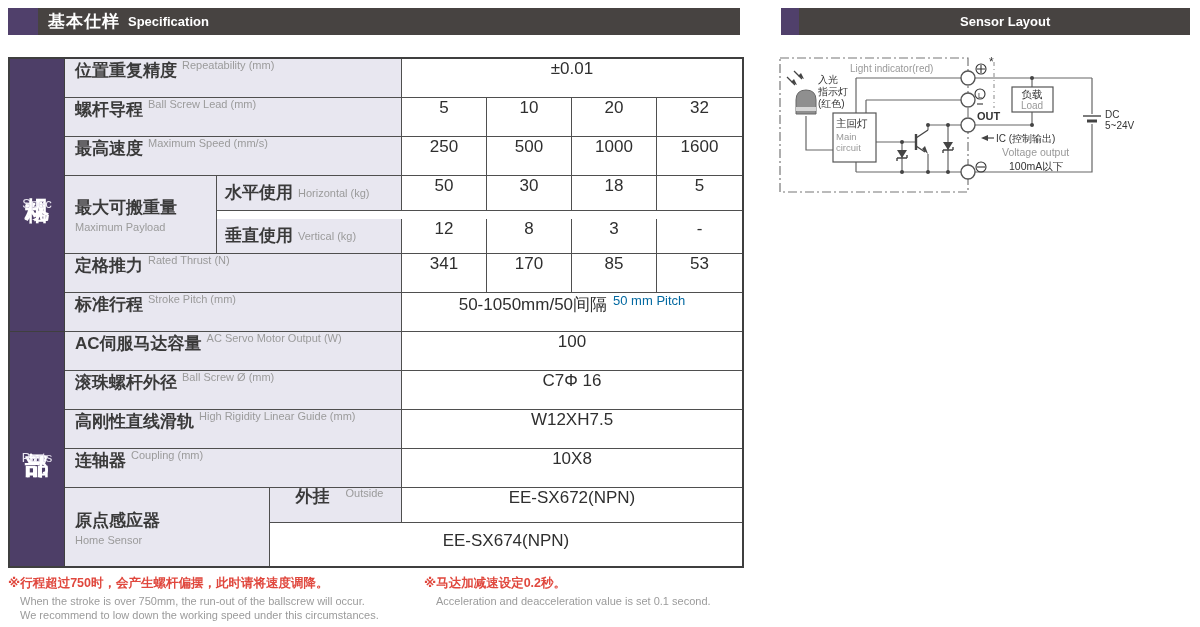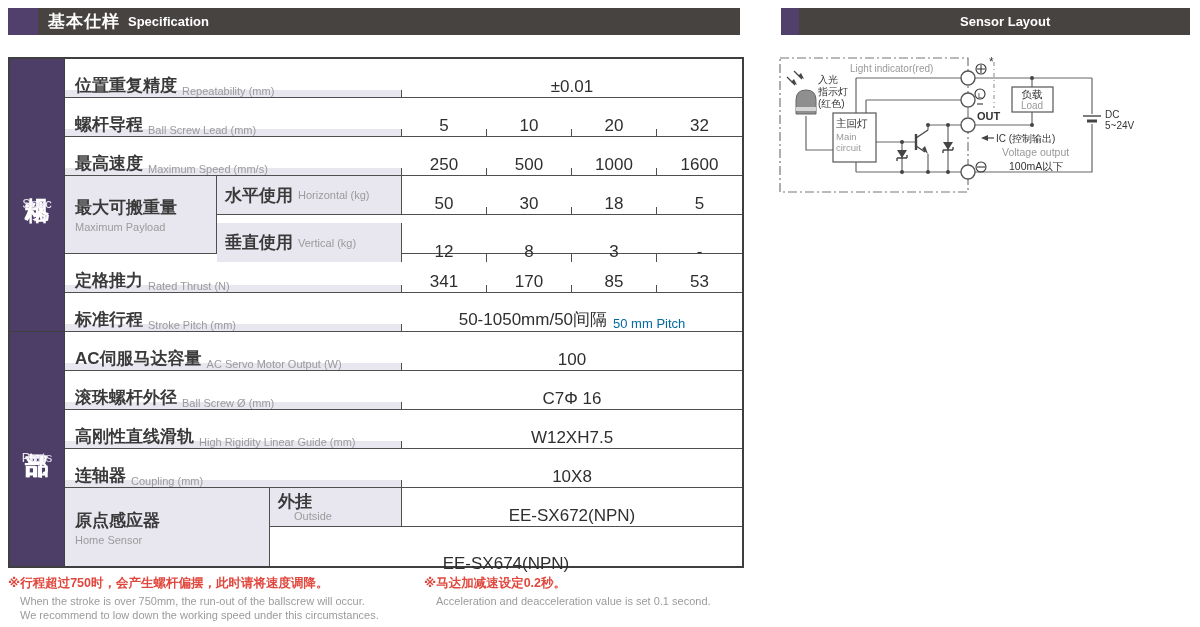--- a/index.html
+++ b/index.html
@@ -22,39 +22,39 @@
   .side-col { width:55px; display:flex; flex-direction:column; border-right:1px solid #3f3f3f; }
   .side-cell { background:#4d3e67; color:#fff; display:flex; flex-direction:column; align-items:center; justify-content:center;gap:10px; }
   .side-cell.spec { height:273px; border-bottom:1px solid #3f3f3f; }
   .side-cell.parts { height:234px; }
   .side-zh { writing-mode:vertical-rl; text-orientation:upright; font-size:24px; font-weight:bold; letter-spacing:2px; }
   .side-en { font-size:13px; margin-top:3px; color:#e8e4f0; }
   .rows { flex:1; display:flex; flex-direction:column; }
   .row { display:flex; height:39px; border-bottom:1px solid #4f4f4f; }
   .row.dbl { height:78px; }
   .row:last-child { border-bottom:none; }
-  .cell { border-right:1px solid #4f4f4f; display:flex; align-items:flex-end;margin-top:31px; }
+  .cell { border-right:1px solid #4f4f4f; display:flex; align-items:flex-start; }
   .lbl { flex:0 0 337px; background:#e8e7f0; padding-left:10px; }
   .lbl-zh { font-size:17px; font-weight:600; color:#3a3a3a; white-space:nowrap; }
   .lbl-en { font-size:11px; color:#9b9b9b; margin-left:5px; white-space:nowrap; }
   .val { flex:0 0 85px; justify-content:center; font-size:17px; color:#2f2f2f; }
   .val:last-child, .vmerge:last-child { border-right:none; }
   .vmerge { flex:1; justify-content:center; font-size:17px; color:#2f2f2f; }
   .v-en { font-size:13px; color:#0369a1; margin-left:6px; }
   
   .span-lbl { background:#e8e7f0; padding-left:10px; display:flex; flex-direction:column; justify-content:center; border-right:1px solid #4f4f4f; }
   .span-lbl .lbl-en { margin-left:0; margin-top:2px; }
   .span-lbl.w152 { flex:0 0 152px; }
   .span-lbl.w205 { flex:0 0 205px; }
   .dbl-right { flex:1; display:flex; flex-direction:column;gap:8px; }
   .subrow { display:flex; height:39px; }
   .subrow:first-child { border-bottom:1px solid #4f4f4f; }
   .sublbl { background:#e8e7f0; border-right:1px solid #4f4f4f; padding-left:8px; display:flex; align-items:center; }
   .sublbl.w185 { flex:0 0 185px; }
-  .sublbl.w132 { flex:0 0 132px; flex-direction:column; align-items:flex-start; justify-content:center; }
+  .sublbl.w132 { flex:0 0 132px; flex-direction:row; align-items:flex-start; justify-content:center; }
   .sublbl.w132 .lbl-en { margin-left:16px; line-height:11px; }
   .sublbl.w132 .lbl-zh { line-height:18px; }
 
   
   .foot { top:575px; font-size:12.5px; }
   .foot-red { color:#e0483e; font-weight:bold; }
   .foot-gray { color:#9b9b9b; font-size:11px; line-height:14px; margin-left:12px; margin-top:2px; }
 
   
   svg text { font-family:"Liberation Sans","DejaVu Sans",sans-serif; }

